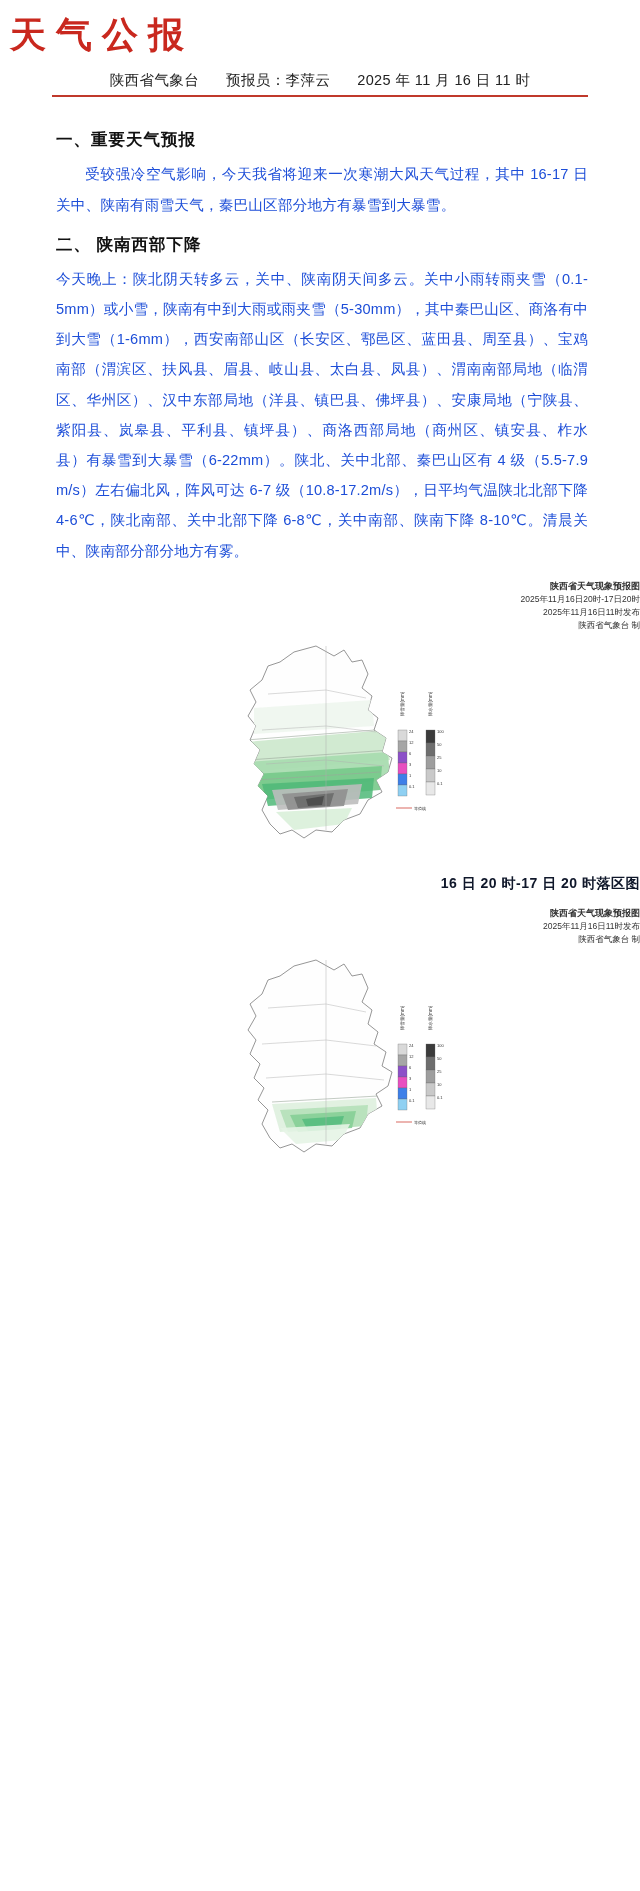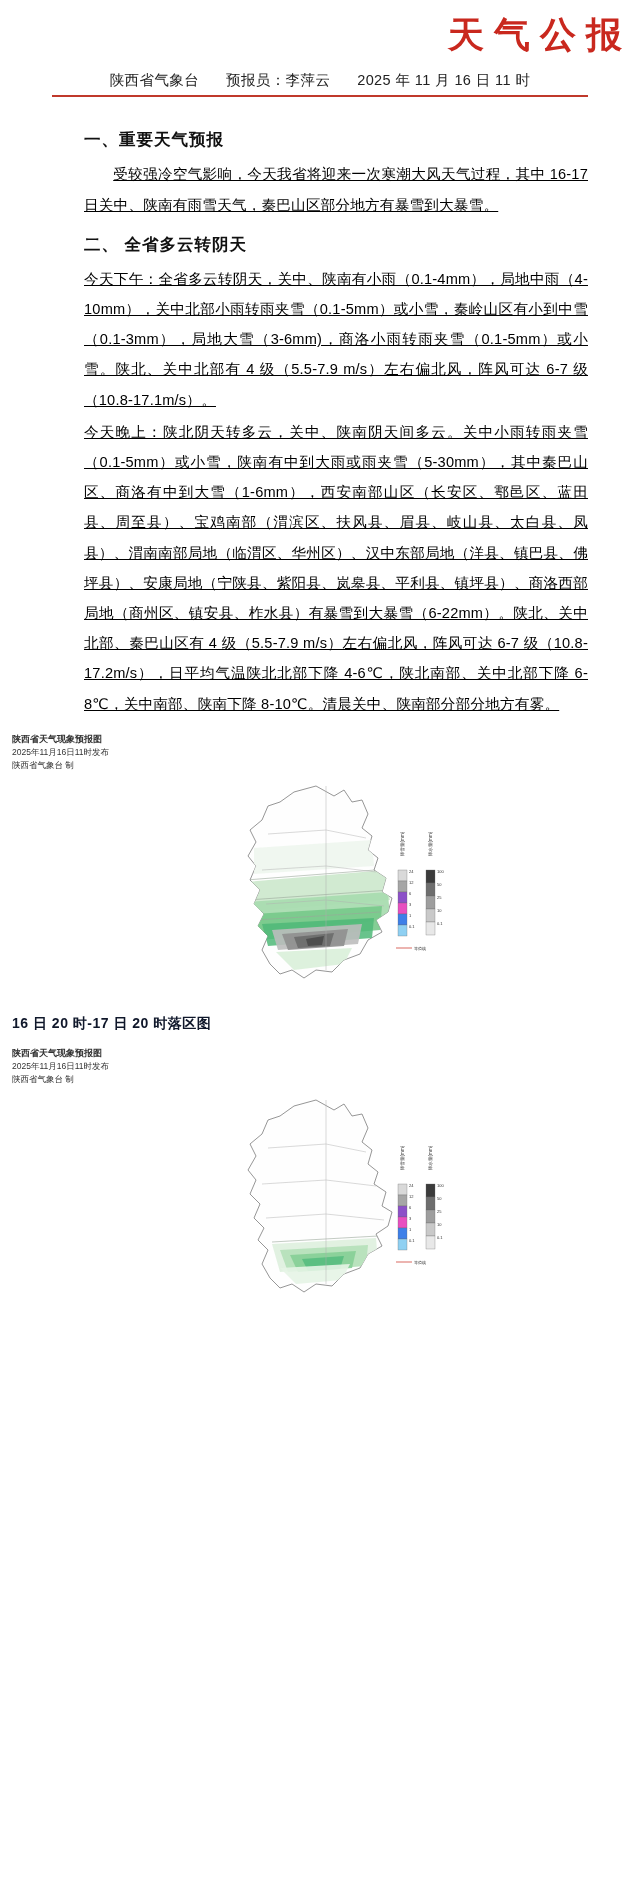--- a/index.html
+++ b/index.html
@@ -5,21 +5,21 @@
   * { box-sizing: border-box; margin: 0; padding: 0; }
   body {
     width: 640px;
     background: #ffffff;
     font-family: "Liberation Sans", "DejaVu Sans", sans-serif;
     color: #1a1a1a;
   }
   .page { width: 640px; padding: 0 0 10px 0; position: relative; }
 
   
-  .title-wrap { text-align: right; padding: 14px 8px 6px 0; }
+  .title-wrap { text-align: left; padding: 14px 8px 6px 0; }
   .doc-title {
     display: inline-block;
     font-family: "DejaVu Serif", "Liberation Serif", serif;
     font-size: 36px;
     font-weight: 700;
     letter-spacing: 10px;
     text-indent: 10px;
     color: #c9281e;
     line-height: 1.15;
   }
@@ -32,42 +32,41 @@
     text-align: center;
     letter-spacing: .4px;
     padding-bottom: 5px;
     border-bottom: 2px solid #c0392b;
     white-space: nowrap;
   }
   .byline span { margin: 0 2px; }
   .byline .gap { display: inline-block; width: 10px; }
 
   
-  .body { padding: 14px 52px 0 84px; }
+  .body { padding: 14px 52px 0 56px; }
   h2.section {
     font-size: 16.5px;
     font-weight: 700;
     margin: 14px 0 8px 0;
     letter-spacing: 1px;
     color: #111;
   }
   p.para {
     font-size: 14.6px;
     line-height: 2.07;
     text-align: justify;
     text-justify: inter-ideograph;
-    color: #000000;
+    color: #1d4ed8;
     letter-spacing: .2px;
     margin-bottom: 2px;
-    text-decoration: underline;
   }
   p.indent { text-indent: 2em; }
 
   
-  figure { margin: 14px 0 4px 12px; text-align: left; }
+  figure { margin: 14px 0 4px 12px; text-align: right; }
   .map-head {
     font-size: 8.5px;
     line-height: 1.5;
     color: #333;
     margin-bottom: 2px;
   }
   .map-head .l1 { font-size: 9px; font-weight: 700; }
   .map-canvas {
     width: 300px;
     height: 235px;
@@ -105,28 +104,28 @@
       <span class="gap"></span>
       <span>2025 年 11 月 16 日 11 时</span>
     </div>
   </div>
 
   <div class="body">
 
     <h2 class="section">一、重要天气预报</h2>
     <p class="para indent">受较强冷空气影响，今天我省将迎来一次寒潮大风天气过程，其中 16-17 日关中、陕南有雨雪天气，秦巴山区部分地方有暴雪到大暴雪。</p>
 
-    <h2 class="section">二、 全省多云转阴天</h2>
-    <p class="para lead">今天下午：全省多云转阴天，关中、陕南有小雨（0.1-4mm），局地中雨（4-10mm），关中北部小雨转雨夹雪（0.1-5mm）或小雪，秦岭山区有小到中雪（0.1-3mm），局地大雪（3-6mm)，商洛小雨转雨夹雪（0.1-5mm）或小雪。陕北、关中北部有 4 级（5.5-7.9 m/s）左右偏北风，阵风可达 6-7 级（10.8-17.1m/s）。</p>
+    <h2 class="section">二、 陕南西部下降</h2>
     <p class="para lead">今天晚上：陕北阴天转多云，关中、陕南阴天间多云。关中小雨转雨夹雪（0.1-5mm）或小雪，陕南有中到大雨或雨夹雪（5-30mm），其中秦巴山区、商洛有中到大雪（1-6mm），西安南部山区（长安区、鄠邑区、蓝田县、周至县）、宝鸡南部（渭滨区、扶风县、眉县、岐山县、太白县、凤县）、渭南南部局地（临渭区、华州区）、汉中东部局地（洋县、镇巴县、佛坪县）、安康局地（宁陕县、紫阳县、岚皋县、平利县、镇坪县）、商洛西部局地（商州区、镇安县、柞水县）有暴雪到大暴雪（6-22mm）。陕北、关中北部、秦巴山区有 4 级（5.5-7.9 m/s）左右偏北风，阵风可达 6-7 级（10.8-17.2m/s），日平均气温陕北北部下降 4-6℃，陕北南部、关中北部下降 6-8℃，关中南部、陕南下降 8-10℃。清晨关中、陕南部分部分地方有雾。</p>
   </div>
 
   <figure>
     <div class="map-head">
       <div class="l1">陕西省天气现象预报图</div>
+      <div>2025年11月16日20时-17日20时</div>
       <div>2025年11月16日11时发布</div>
       <div>陕西省气象台 制</div>
     </div>
 
     <div class="map-canvas">
       <svg width="300" height="235" viewBox="0 0 300 235">
         <defs>
           <clipPath id="clip1">
             <path d="M118,18 L140,12 L158,22 L168,16 L176,28 L186,26 L192,40 L186,54
                      L196,62 L192,76 L202,84 L198,96 L210,104 L206,118 L216,124

